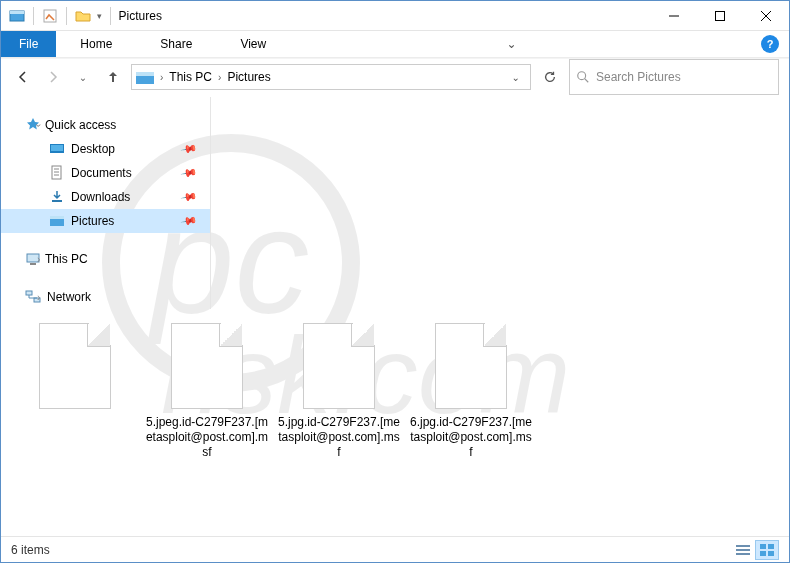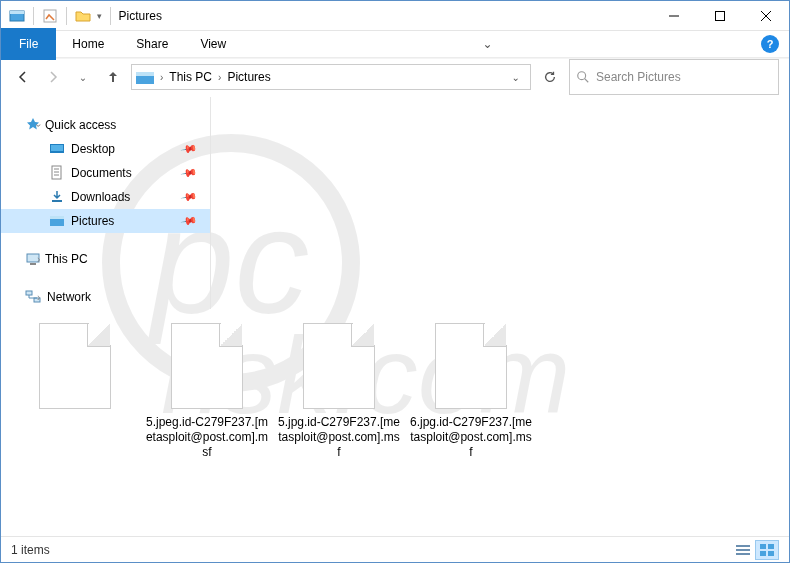--- a/index.html
+++ b/index.html
@@ -8,22 +8,22 @@
 .titlebar { height: 30px; display: flex; align-items: center; background: #fff; border-bottom: 1px solid #e5e5e5; }
 .titlebar .left-icons { display: flex; align-items: center; padding-left: 8px; gap: 6px; }
 .titlebar .tiny-icon { width: 16px; height: 16px; display: flex; align-items: center; justify-content: center; }
 .titlebar .sep { width: 1px; height: 18px; background: #d0d0d0; margin: 0 2px; }
 .titlebar .title { margin-left: 6px; font-size: 12px; color: #000; }
 .titlebar .win-controls { margin-left: auto; display: flex; }
 .titlebar .win-btn { width: 46px; height: 30px; display: flex; align-items: center; justify-content: center; font-size: 12px; }
 .titlebar .win-btn svg { width: 10px; height: 10px; }
 
 .menubar { height: 26px; display: flex; align-items: center; background: #fff; }
-.menubar .file-btn { background: #1979ca; color: #fff; height: 32px; padding: 0 18px; display: flex; align-items: center; font-size: 12px; }
-.menubar .menu-item { padding: 0 16px; font-size: 12px; color: #000; height: 26px; display: flex; align-items: center; }
+.menubar .file-btn { background: #1979ca; color: #fff; height: 26px; padding: 0 18px; display: flex; align-items: center; font-size: 12px; }
+.menubar .menu-item { padding: 0 24px; font-size: 12px; color: #000; height: 26px; display: flex; align-items: center; }
 .menubar .help-icon { margin-left: auto; margin-right: 10px; width: 18px; height: 18px; border-radius: 50%; background: #1e88e5; color: #fff; display: flex; align-items: center; justify-content: center; font-size: 11px; font-weight: bold; }
 
 .menubar-border { height: 2px; background: linear-gradient(#e8e8e8,#f8f8f8); }
 
 .navbar { height: 36px; display: flex; align-items: center; padding: 4px 10px; gap: 6px; background: #fff; }
 .nav-arrow { width: 24px; height: 24px; display:flex; align-items:center; justify-content:center; color:#555; }
 .nav-arrow.disabled { color: #bdbdbd; }
 .breadcrumb-box { flex: 1; height: 26px; border: 1px solid #ccc; display: flex; align-items: center; padding: 0 4px; gap: 4px; min-width: 0; }
 .breadcrumb-box .bc-icon { width: 18px; height: 14px; }
 .breadcrumb-box .chev { color: #606060; font-size: 10px; padding: 0 2px; }
@@ -259,21 +259,21 @@
         <div class="file-name">5.jpg.id-C279F237.[metasploit@post.com].msf</div>
       </div>
       <div class="file-item">
         <div class="file-thumb"></div>
         <div class="file-name">6.jpg.id-C279F237.[metasploit@post.com].msf</div>
       </div>
     </div>
 </div>
 
 <div class="statusbar">
-  <span>1 items</span>
+  <span>6 items</span>
   <div class="view-icons">
     <div class="view-btn">
       <svg width="14" height="12" viewBox="0 0 14 12">
           <rect y="1" width="14" height="2" fill="#6b8fb0"></rect>
           <rect y="5" width="14" height="2" fill="#6b8fb0"></rect>
           <rect y="9" width="14" height="2" fill="#6b8fb0"></rect>
         </svg>
     </div>
     <div class="view-btn active">
       <svg width="14" height="12" viewBox="0 0 14 12">

